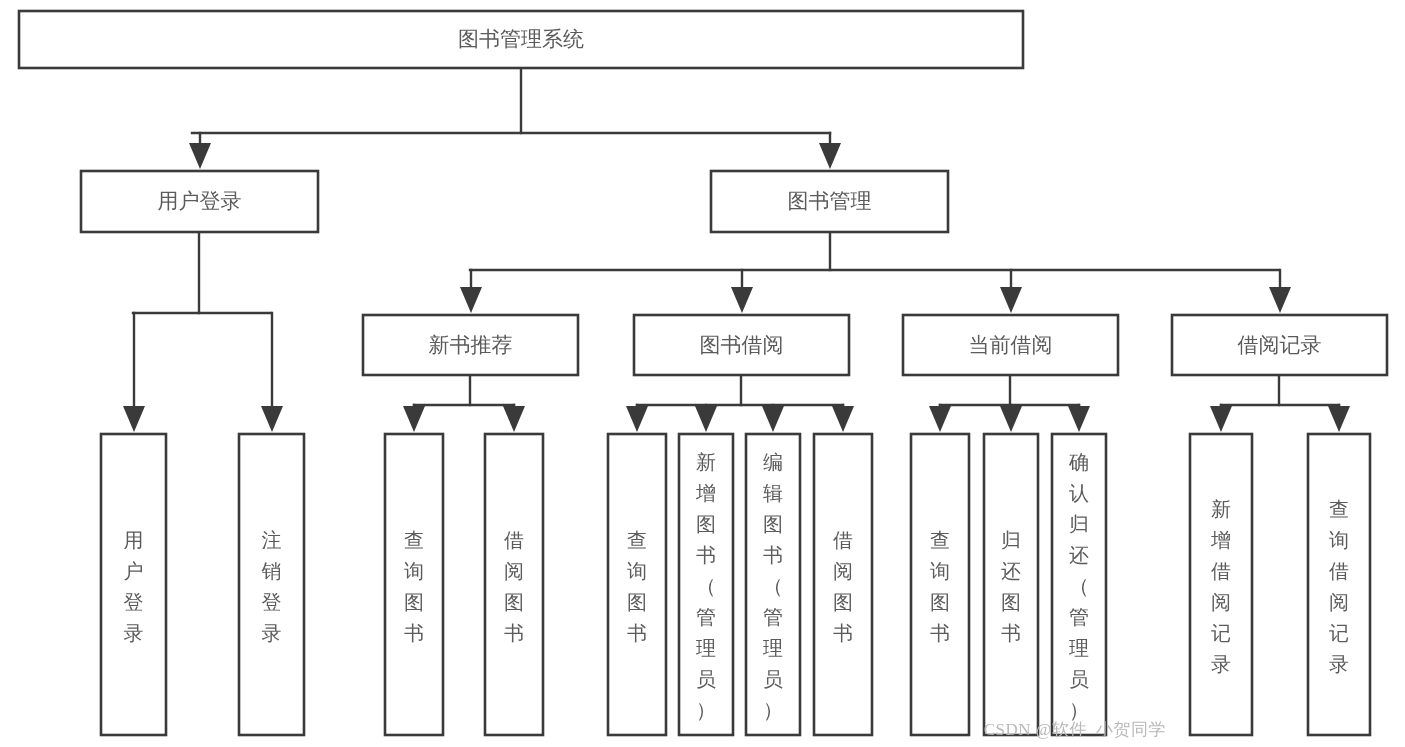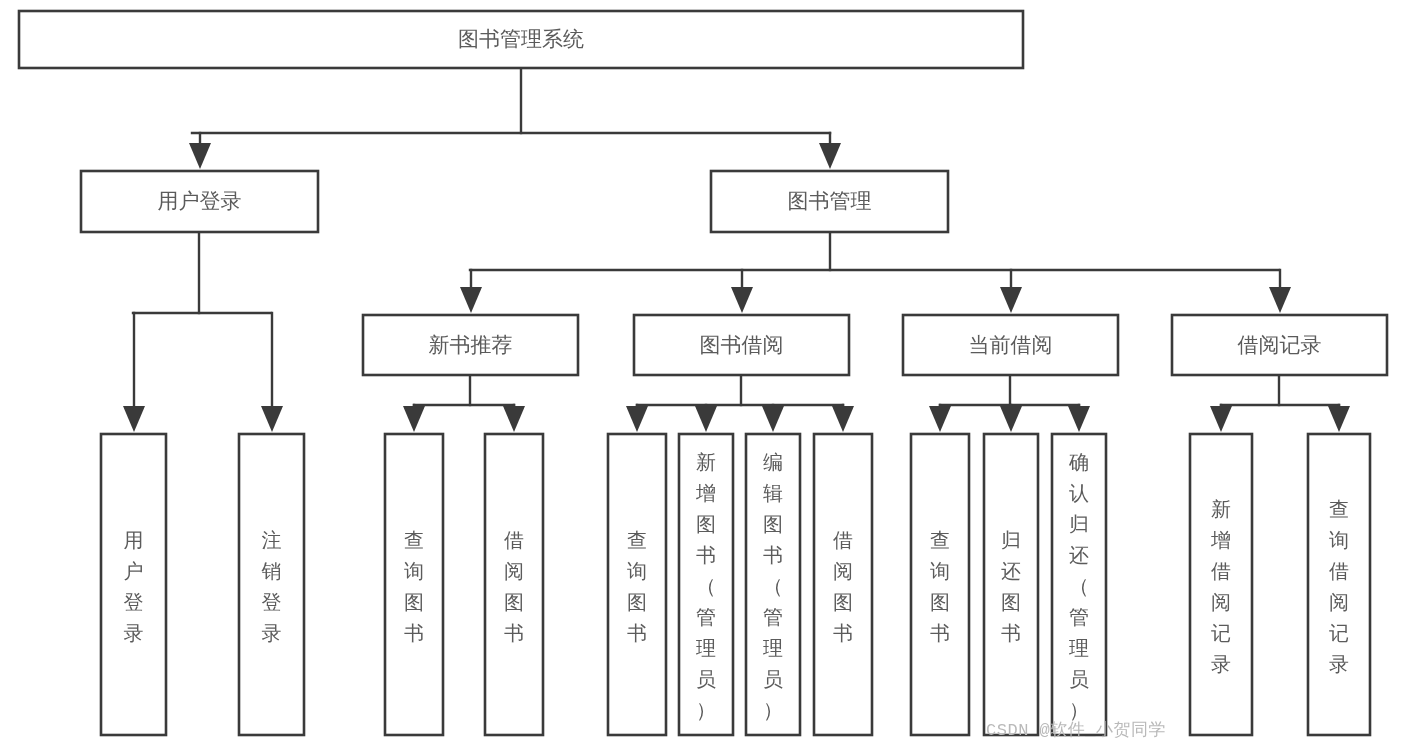--- a/index.html
+++ b/index.html
@@ -51,21 +51,21 @@
     stroke-linecap: square;
   }
   .arrow-head {
     fill: #3a3a3a;
     stroke: none;
   }
   .watermark {
     position: absolute;
     right: 12px;
     bottom: 6px;
-    font-family: Liberation Mono, monospace;
+    font-family: Liberation Serif, serif;
     font-size: 17px;
     color: #b9b9b9;
     letter-spacing: 0.5px;
     white-space: nowrap;
     user-select: none;
   }
 </style>
 </head>
 <body>
 

